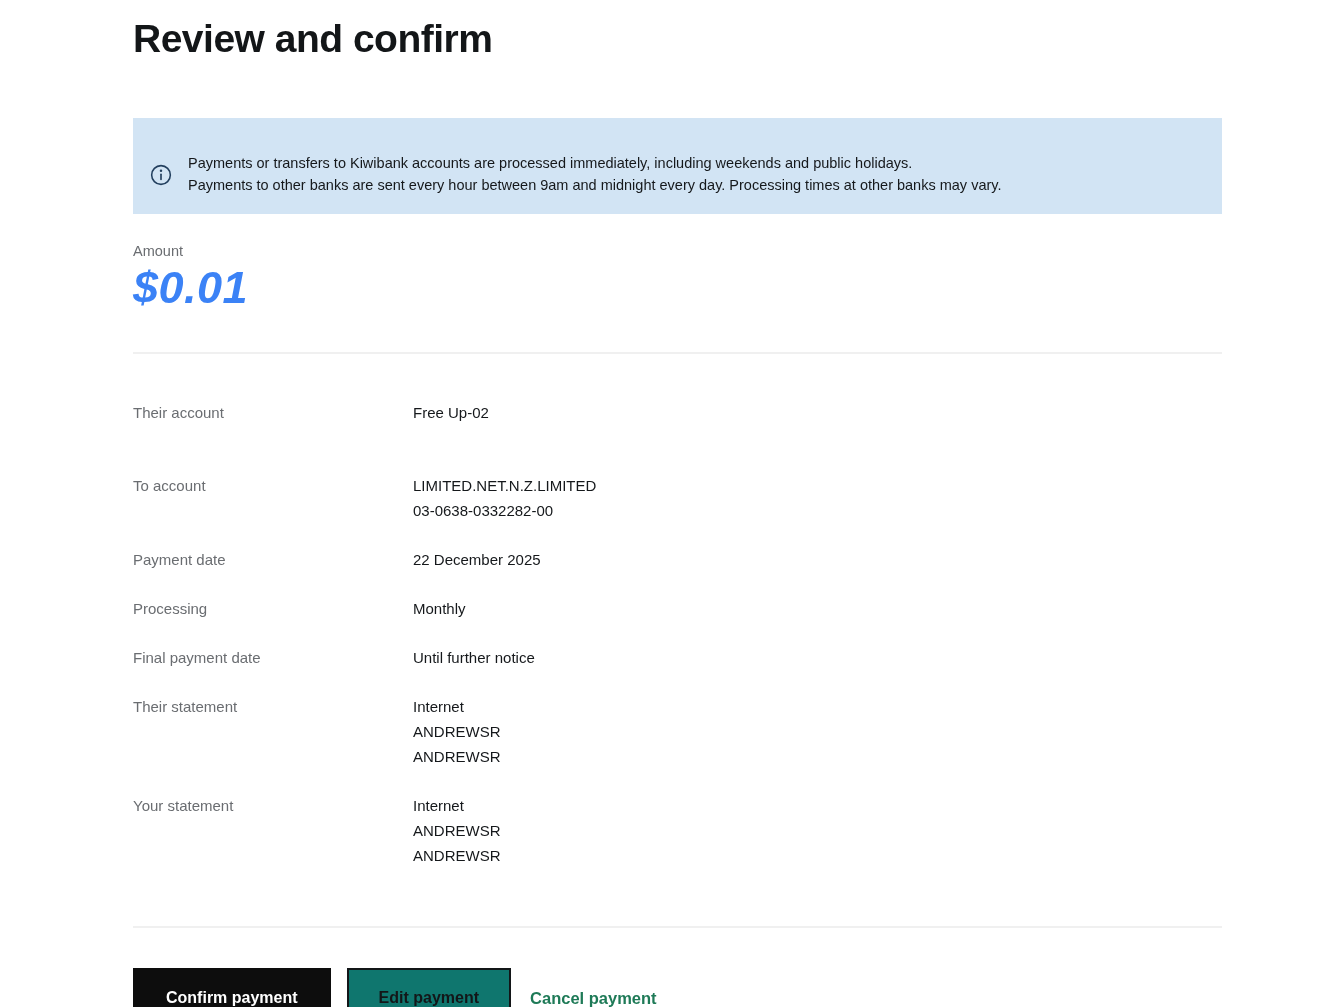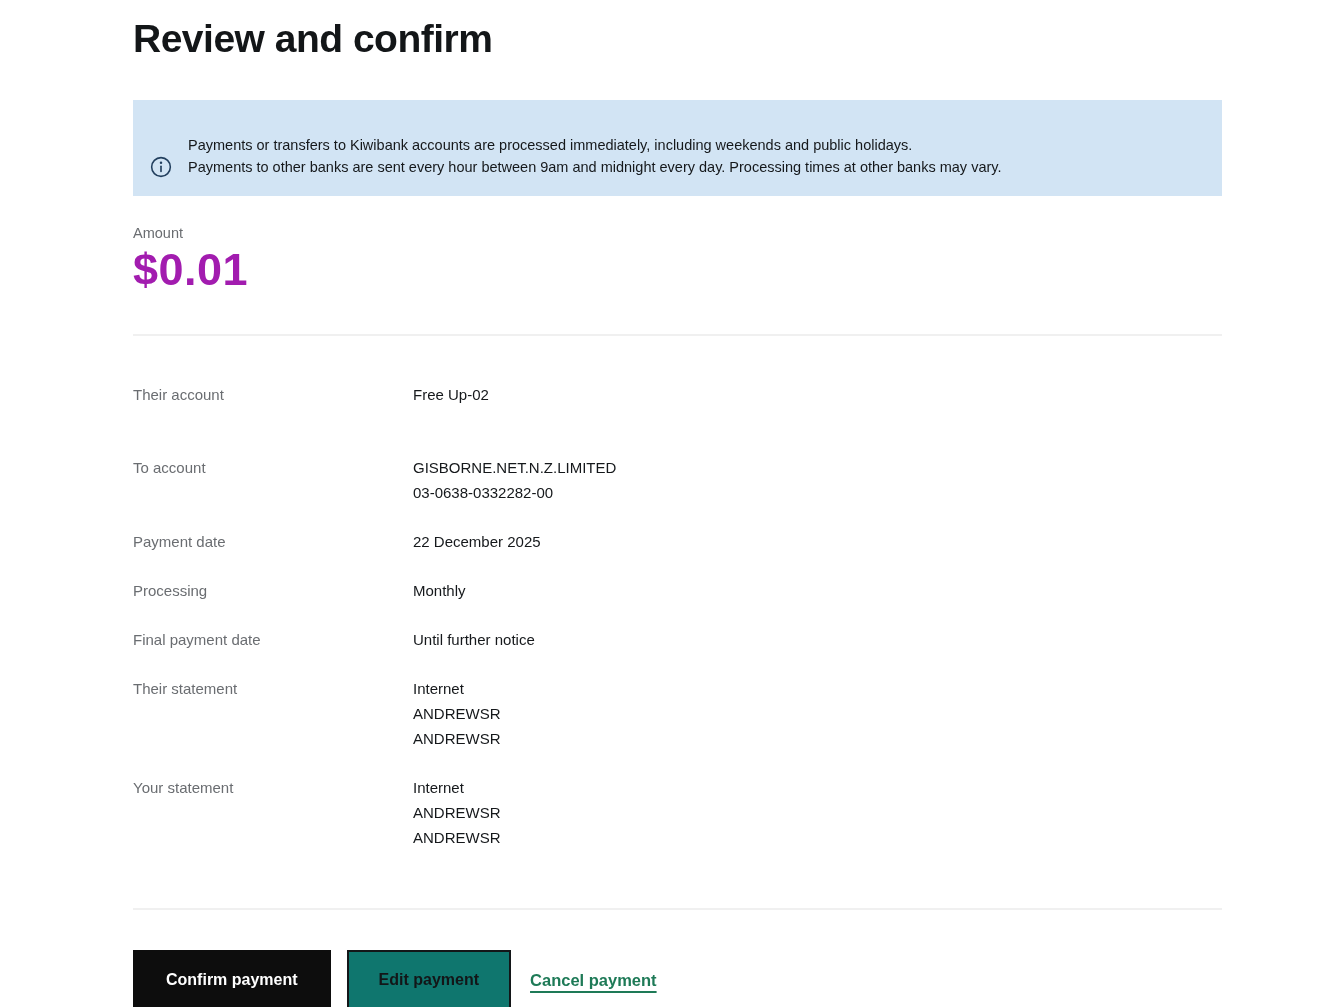--- a/index.html
+++ b/index.html
@@ -21,24 +21,24 @@
   .page-title {
     margin: 16px 0 0 0;
     font-size: 39px;
     line-height: 46px;
     font-weight: 800;
     letter-spacing: -0.5px;
     color: #131618;
   }
   
   .notice {
-    margin-top: 38px;
+    margin-top: 56px;
     background: #d2e4f4;
     display: flex;
-    align-items: flex-end;
+    align-items: center;
     padding: 34px 24px 18px 17px;
     min-height: 80px;
   }
   .notice-icon {
     flex: 0 0 auto;
     width: 22px;
     height: 22px;
     margin-top: 1px;
   }
   .notice-text {
@@ -53,21 +53,22 @@
     font-size: 14.5px;
     line-height: 18px;
     color: #6a6d71;
   }
   .amount-value {
     margin-top: 4px;
     font-size: 45px;
     line-height: 48px;
     font-weight: 800;
     letter-spacing: 0.5px;
-    color: #a21caf;
+    color: #3b82f6;
+    font-style: italic;
   }
   
   .divider {
     border: none;
     border-top: 2px solid #f0f0f0;
     margin: 40px 0 0 0;
   }
   .divider.bottom {
     margin-top: 58px;
   }
@@ -160,21 +161,21 @@
     <div class="row row--spaced">
       <div class="row-label">Their account</div>
       <div class="row-value">
         <div>Free Up-02</div>
       </div>
     </div>
 
     <div class="row">
       <div class="row-label">To account</div>
       <div class="row-value">
-        <div>GISBORNE.NET.N.Z.LIMITED</div>
+        <div>LIMITED.NET.N.Z.LIMITED</div>
         <div>03-0638-0332282-00</div>
       </div>
     </div>
 
     <div class="row">
       <div class="row-label">Payment date</div>
       <div class="row-value">
         <div>22 December 2025</div>
       </div>
     </div>

